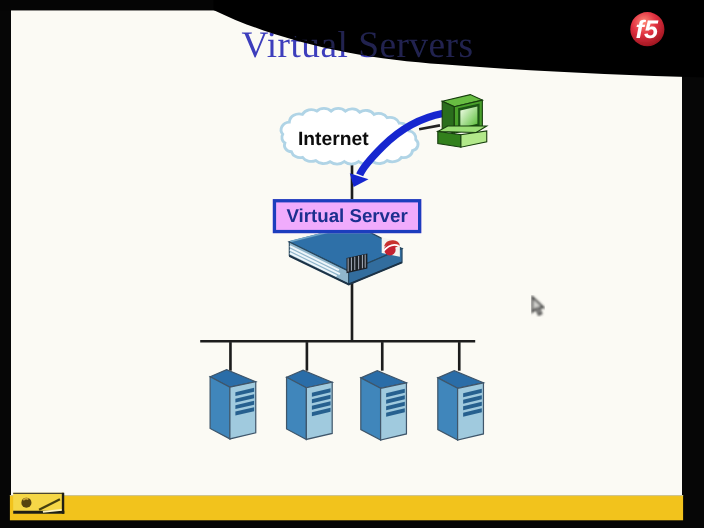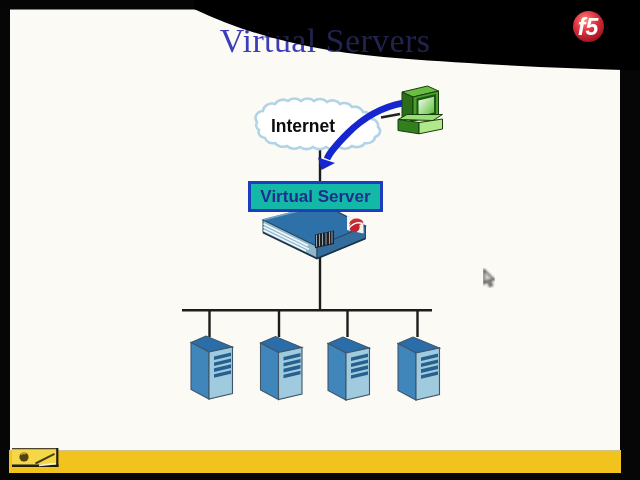--- a/index.html
+++ b/index.html
@@ -2,21 +2,21 @@
 <html><head>
 <meta charset="utf-8">
 <style>
   html,body{margin:0;padding:0;}
   body{width:640px;height:480px;background:#060606;position:relative;overflow:hidden;
        font-family:"Liberation Sans", sans-serif;}
   #slide{position:absolute;left:10px;top:9px;width:610px;height:441px;background:#fbfaf4;}
   #ybar{position:absolute;left:9px;top:449.5px;width:612px;height:23.5px;background:#f2c31c;border-top:1px solid #cfc48e;box-sizing:border-box;}
   #diagram{position:absolute;left:0;top:0;width:640px;height:480px;}
   #vsbox{position:absolute;left:248px;top:181px;width:129px;height:25px;
-         background:#14b8a6;border:3px solid #1c3dbd;
+         background:#f0abfc;border:3px solid #1c3dbd;
          text-align:center;line-height:26px;font-size:17px;font-weight:bold;color:#1c2f8f;
          filter:blur(0.3px);}
 </style>
 </head>
 <body>
   <div id="slide"></div>
   <div id="ybar"></div>
 
   <svg id="diagram" width="640" height="480" viewBox="0 0 640 480">
     <defs>

